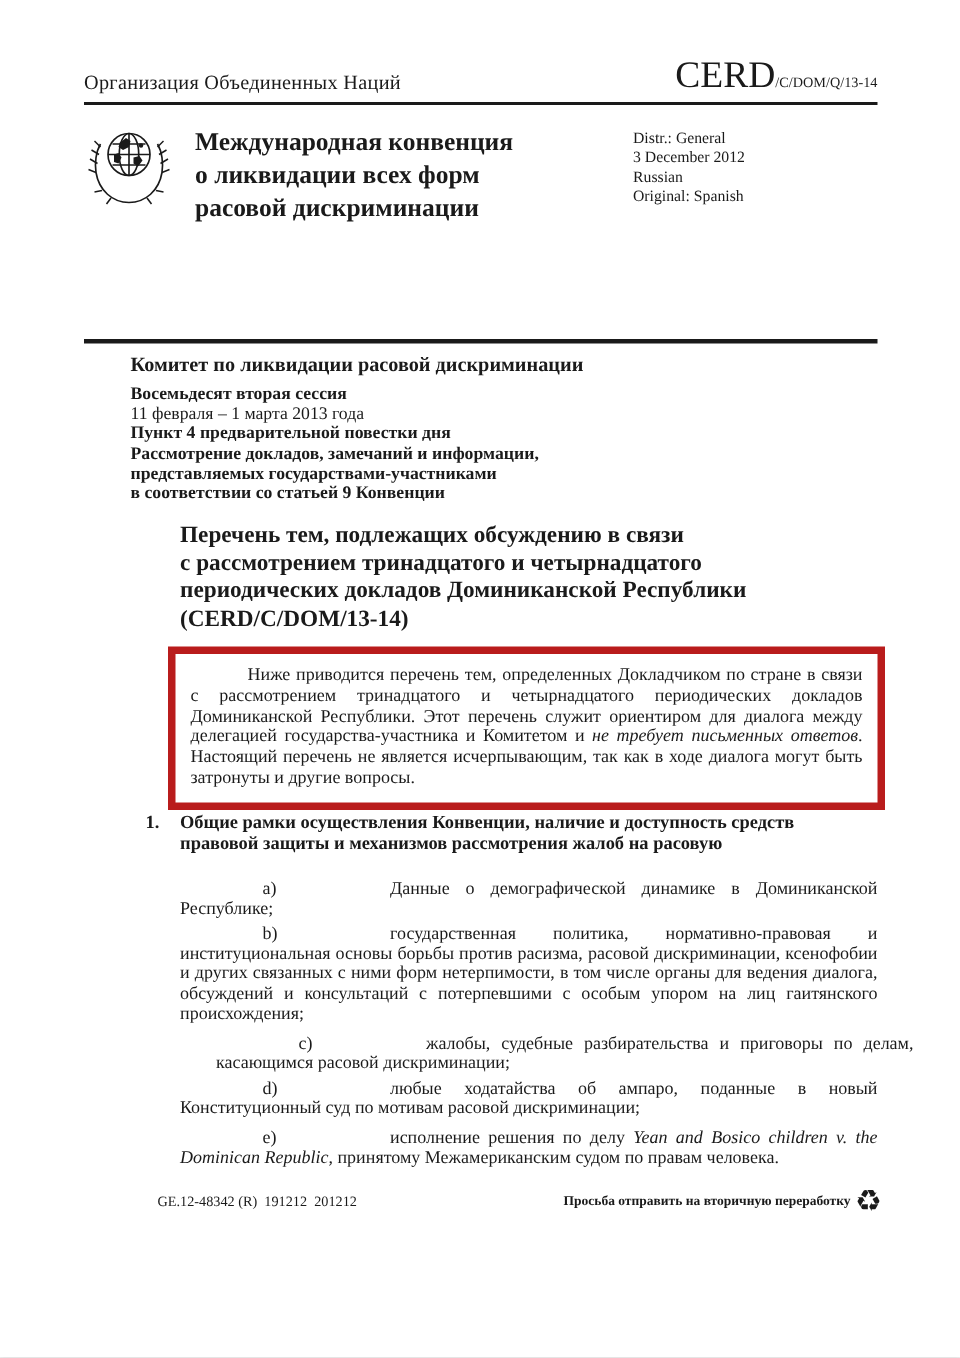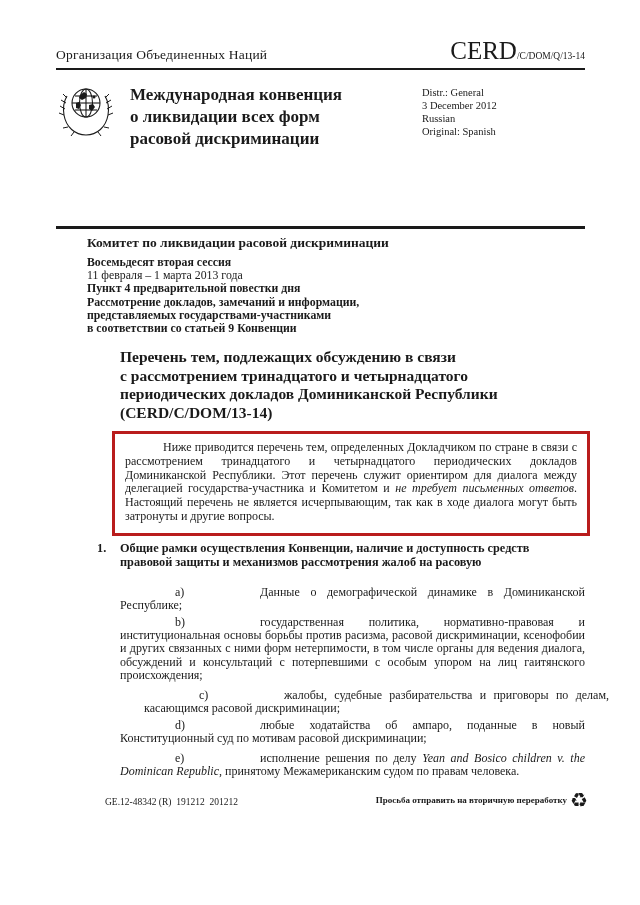--- a/index.html
+++ b/index.html
@@ -29,21 +29,21 @@
   .committee { position:absolute; left:57px; top:235px; width:470px;margin-left:30px; }
   .committee .name { font-weight:bold; font-size:13.5px; line-height:16px; margin-bottom:5px; }
   .committee .ln { font-size:11.8px; line-height:13.2px; }
   .bold { font-weight:bold; }
   
   .doc-title { position:absolute; left:120px; top:348px; width:470px;
     font-weight:bold; font-size:15.5px; line-height:18.5px; }
   
   .summary-box {
     position:absolute; left:112px; top:431px; width:478px; box-sizing:border-box;
-    border:3px solid #b91c1c; padding:7px 10px 9px;
+    border:5px solid #b91c1c; padding:7px 10px 9px;
   }
   .summary-box p { margin:0; font-size:12px; line-height:13.8px; text-align:justify; text-indent:38px; }
   .italic { font-style:italic; }
   
   .sec-heading { position:absolute; left:120px; top:541px; width:466px;
     font-weight:bold; font-size:12.3px; line-height:14.3px; }
   .sec-num { position:absolute; left:-23px; top:0; }
   .para {
     position:absolute; left:120px; width:465px;
     font-size:12px; line-height:13.2px; text-align:justify; text-indent:55px; margin:0;

